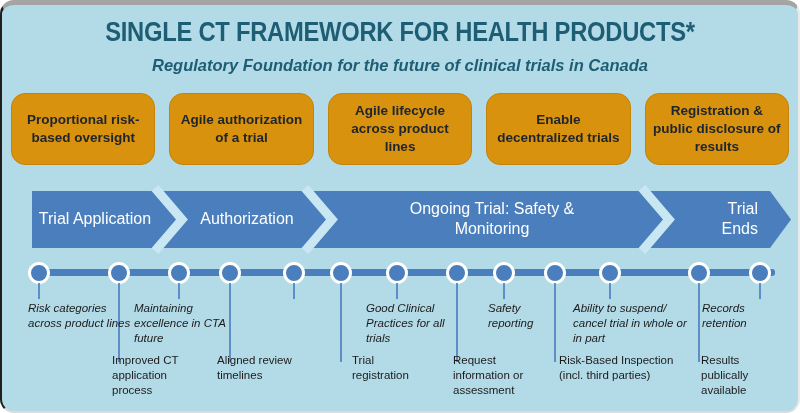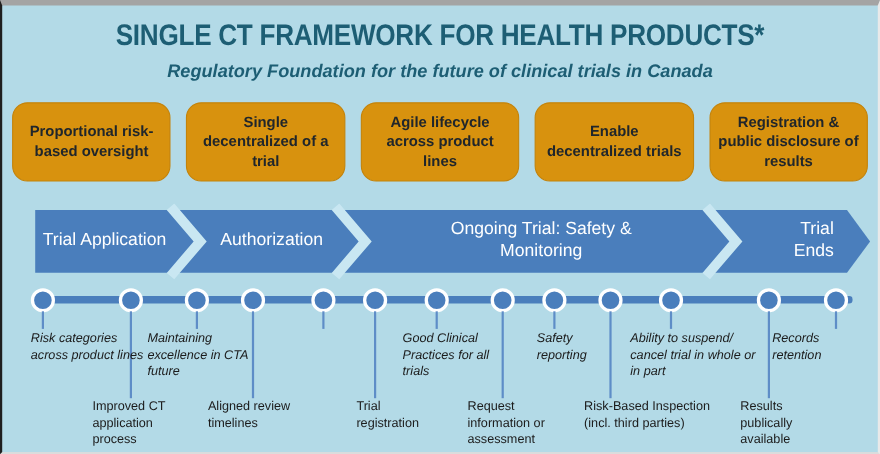--- a/index.html
+++ b/index.html
@@ -7,20 +7,21 @@
     position:relative;
     width:800px;height:413px;
     box-sizing:border-box;
     background:#b3dae7;
     border-top:5px solid #a4a4a4;
     border-left:2px solid #1f1f1f;
     border-right:2px solid #e9e9e9;
     border-bottom:2px solid #dcdcdc;
     overflow:hidden;
     font-family:"Liberation Sans", sans-serif;
+    border-radius:14px;
   }
   .title{
     position:absolute;top:12px;left:0;width:100%;
     text-align:center;
     font-size:27px;font-weight:bold;color:#1d5e74;
     letter-spacing:-0.3px;
     transform:scaleX(0.88);transform-origin:center;
     white-space:nowrap;
   }
   .subtitle{
@@ -65,33 +66,33 @@
   }
   .conn{position:absolute;width:2px;background:#5e8dc7;top:21px;}
   .conn.up{height:16px;}
   .conn.down{height:79px;}
   .mlabel{
     position:absolute;
     font-size:11.5px;line-height:15px;color:#1b1b1b;
     text-align:left;
   }
   .mlabel.up{top:39px;font-style:italic;}
-  .mlabel.down{top:101px;}
+  .mlabel.down{top:91px;margin-left:28px;}
 </style>
 </head>
 <body>
 
 <div class="frame">
 
   <div class="title">SINGLE CT FRAMEWORK FOR HEALTH PRODUCTS*</div>
   <div class="subtitle">Regulatory Foundation for the future of clinical trials in Canada</div>
 
   <div class="pillars">
     <div class="pillar">Proportional risk-based oversight</div>
-    <div class="pillar">Single decentralized of a trial</div>
+    <div class="pillar">Agile authorization of a trial</div>
     <div class="pillar">Agile lifecycle across product lines</div>
     <div class="pillar">Enable decentralized trials</div>
     <div class="pillar">Registration &amp; public disclosure of results</div>
   </div>
 
   <svg class="band-svg" width="800" height="70" viewBox="0 0 800 70">
     <polygon points="30,6 768,6 789,34.5 768,63 30,63" fill="#4a7ebc"></polygon>
     <path d="M 153,3 L 180,34.5 L 153,66" stroke="#c9e7f2" stroke-width="9" fill="none"></path>
     <path d="M 303,3 L 330,34.5 L 303,66" stroke="#c9e7f2" stroke-width="9" fill="none"></path>
     <path d="M 640,3 L 667,34.5 L 640,66" stroke="#c9e7f2" stroke-width="9" fill="none"></path>

